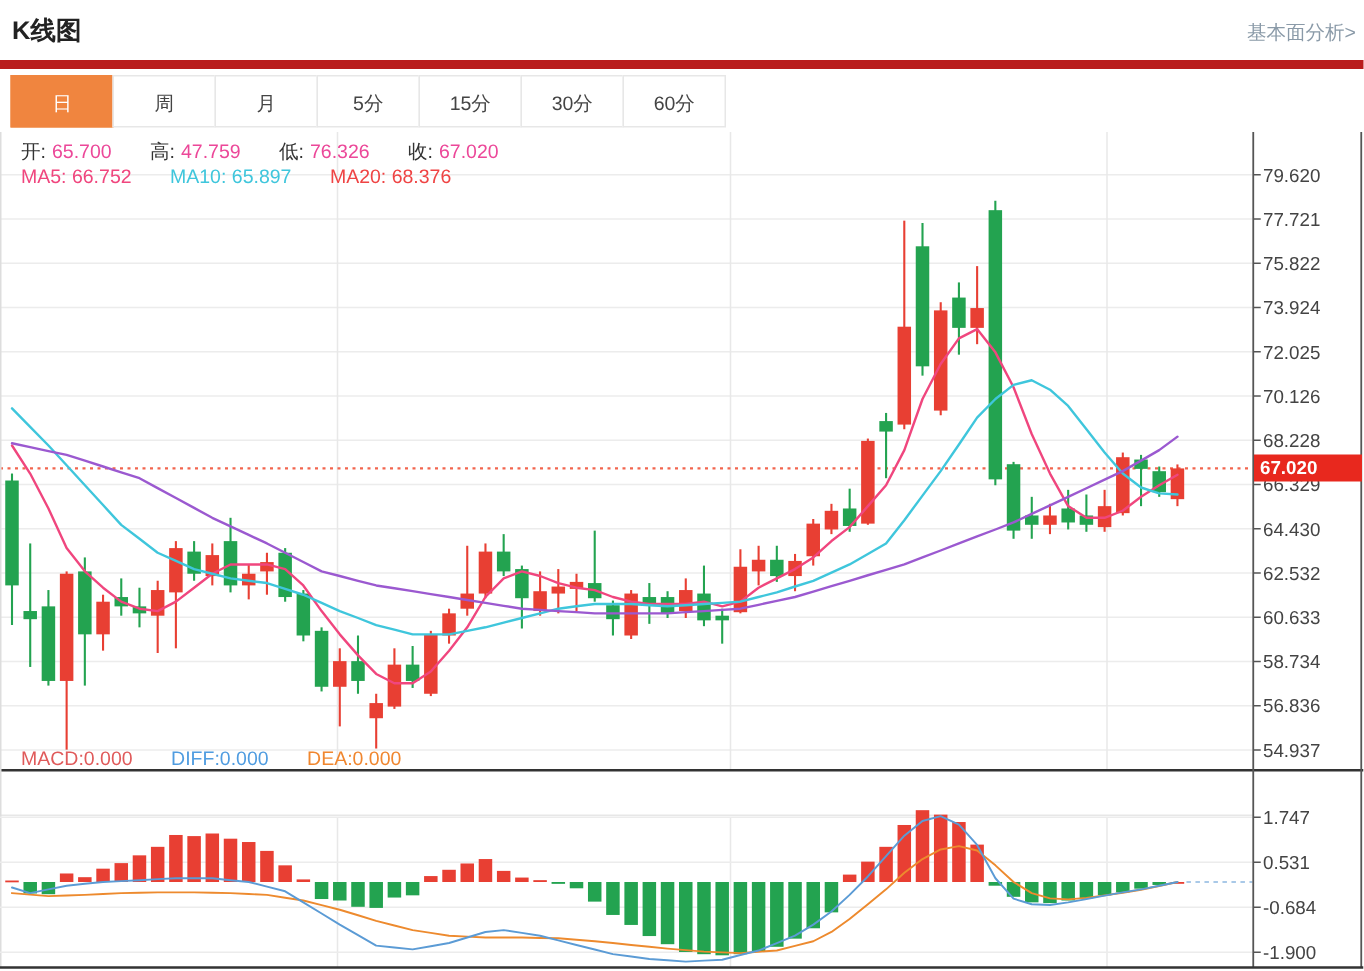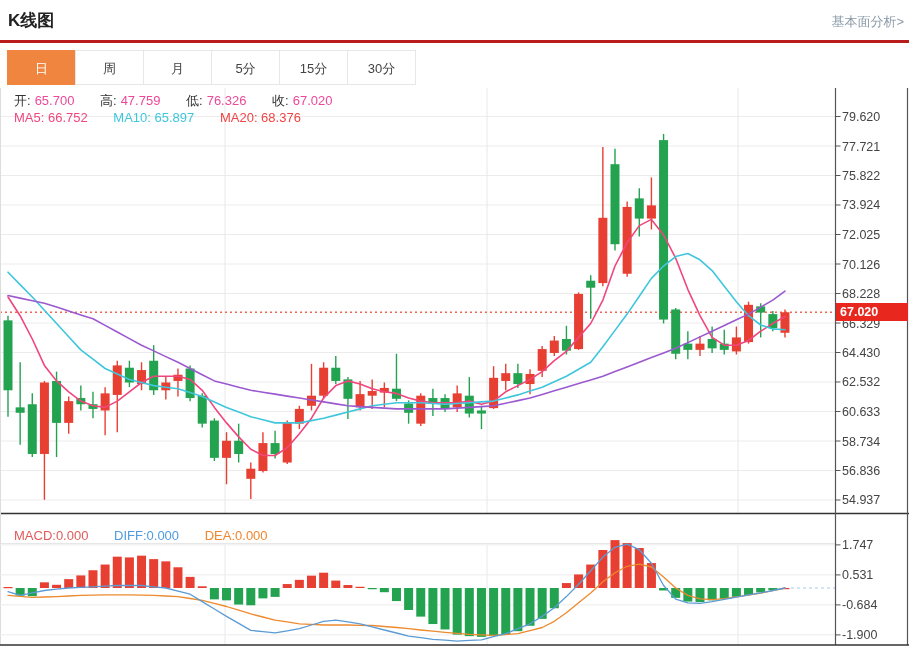--- a/index.html
+++ b/index.html
@@ -1,18 +1,18 @@
 <!DOCTYPE html>
 <html><head>
 <meta charset="utf-8">
 <style>
   html,body{margin:0;padding:0;background:#fff;}
   body{width:909px;height:647px;position:relative;overflow:hidden;
        font-family:"Liberation Sans","DejaVu Sans",sans-serif;-webkit-font-smoothing:antialiased;}
-  .header{position:absolute;left:0;top:0;width:909px;height:40px;border-bottom:3px solid #b91c1c;}
+  .header{position:absolute;left:0;top:0;width:909px;height:40px;border-bottom:6px solid #b91c1c;}
   .title{position:absolute;left:8px;top:9px;font-size:17px;font-weight:bold;color:#222;}
   .fund-link{position:absolute;right:5px;top:13px;font-size:13px;color:#8a9aa8;text-decoration:none;cursor:pointer;}
   .tabbar{position:absolute;left:8px;top:50px;display:flex;}
   .tab{width:69px;height:35px;line-height:35px;text-align:center;font-size:13px;color:#444;
        background:#fff;border:1px solid #e7e7e7;margin-left:-1px;cursor:pointer;box-sizing:border-box;}
   .tab.active{background:#f0853f;border-color:#f0853f;color:#fff;}
   .legend-row{position:absolute;left:14px;font-size:13px;white-space:nowrap;z-index:5;}
   .legend-row span{margin-right:4px;}
   .lg-gap{display:inline-block;width:14px;}
   .lbl{color:#333;} .val-red{color:#ec4899;}
@@ -30,36 +30,37 @@
   <a class="fund-link">基本面分析&gt;</a>
 </div>
 
 <div class="tabbar" id="tabbar">
     <div class="tab active">日</div>
     <div class="tab">周</div>
     <div class="tab">月</div>
     <div class="tab">5分</div>
     <div class="tab">15分</div>
     <div class="tab">30分</div>
+    <div class="tab">60分</div>
   </div>
 
 <div class="legend-row" style="top:92px;">
   <span class="lbl">开:</span><span class="val-red">65.700</span><span class="lg-gap"></span>
   <span class="lbl">高:</span><span class="val-red">47.759</span><span class="lg-gap"></span>
   <span class="lbl">低:</span><span class="val-red">76.326</span><span class="lg-gap"></span>
   <span class="lbl">收:</span><span class="val-red">67.020</span>
 </div>
 
 <div class="legend-row" style="top:110px;">
   <span class="ma5">MA5: 66.752</span><span class="lg-gap"></span>
   <span class="ma10">MA10: 65.897</span><span class="lg-gap"></span>
   <span class="ma20">MA20: 68.376</span>
 </div>
 
-<div class="legend-row" style="top:528px;">
+<div class="legend-row" style="top:498px;">
   <span class="macd-l">MACD:0.000</span><span class="lg-gap"></span>
   <span class="diff-l">DIFF:0.000</span><span class="lg-gap"></span>
   <span class="dea-l">DEA:0.000</span>
 </div>
 
 <svg id="chart-svg" width="909" height="647" viewBox="0 0 909 647" xmlns="http://www.w3.org/2000/svg">
     <line x1="0" y1="116.5" x2="835" y2="116.5" stroke="#ececec" stroke-width="1"></line>
     <line x1="835.5" y1="116.5" x2="840.5" y2="116.5" stroke="#555" stroke-width="1"></line>
     <text x="842" y="121" font-size="12.5" fill="#444">79.620</text>
     <line x1="0" y1="146.00476300000003" x2="835" y2="146.00476300000003" stroke="#ececec" stroke-width="1"></line>

